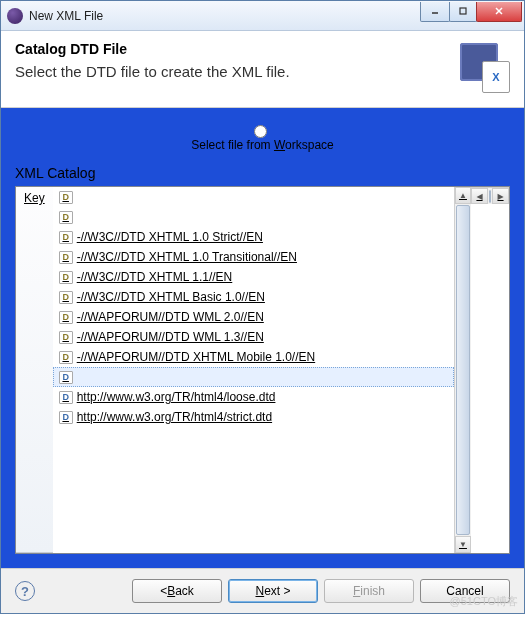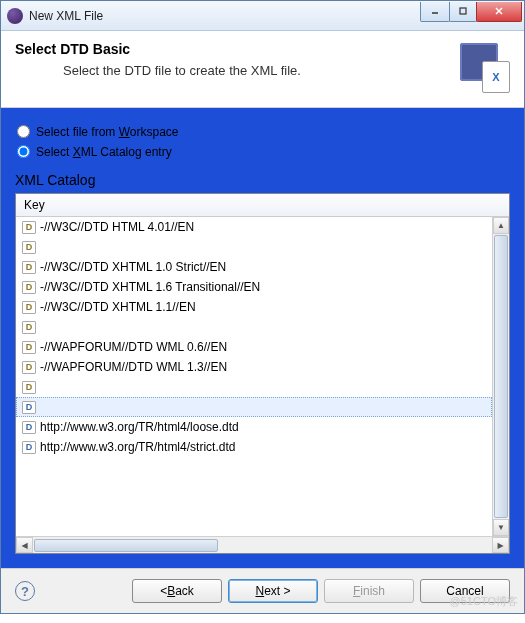--- a/index.html
+++ b/index.html
@@ -9,29 +9,29 @@
   .title-icon { width: 16px; height: 16px; border-radius: 50%; background: radial-gradient(circle at 35% 30%, #7a5aa8, #3a2060); margin-right: 6px; display:flex;align-items:center;justify-content:center;}
   .title-text { font-size: 12px; color: #222; flex: 1; }
   .win-btns { display: flex; height: 20px; margin-right: 2px; margin-top:-8px;}
   .win-btn { width: 30px; height: 20px; border: 1px solid #6a88aa; border-top:none; background: linear-gradient(#eaf2fb,#cfe0f4); display: flex; align-items: center; justify-content: center; font-size: 10px; color: #333; border-radius:0 0 2px 2px; margin-left:-1px;}
   .win-btn.max { width: 28px; }
   .win-btn.close { width: 46px; background: linear-gradient(#f0a0a0,#d94040); color: #fff; border-color:#a03030;}
   .win-btn svg { width: 10px; height: 10px; }
   .banner { display: flex; padding: 10px 14px 14px 14px; border-bottom: 1px solid #d0d0d0; background: #fff; }
   .banner-left { flex: 1; }
   .banner-title { font-size: 14px; font-weight: bold; color: #000; margin-bottom: 6px; }
-  .banner-desc { font-size: 13px; color: #333; margin-left: 48px; }
+  .banner-desc { font-size: 15px; color: #333; }
   .banner-icon { width: 52px; height: 52px; position: relative; }
   .disk { width: 38px; height: 38px; background: #4a5a9a; border-radius: 3px; position: absolute; top: 2px; left: 2px; box-shadow: inset 0 0 0 2px #6a7abc; }
   .doc { width: 28px; height: 32px; background: #fff; border: 1px solid #999; position: absolute; bottom: 0; right: 0; border-radius: 2px; display:flex;align-items:center;justify-content:center;color:#2a6ac4;font-size:11px;font-weight:bold;}
   .content { flex: 1; padding: 14px; display: flex; flex-direction: column; overflow: hidden; }
-  .radio-row { display: flex; align-items: flex-start; font-size: 12px; color: #000; margin: 3px 0; }
+  .radio-row { display: flex; align-items: center; font-size: 12px; color: #000; margin: 3px 0; flex-direction: column; }
   .radio-row input { margin: 0 6px 0 2px; }
   .group-label { font-size: 14px; color: #000; margin-top: 10px; margin-bottom: 5px; }
-  .list-box { flex: 1; border: 1px solid #828790; background: #fff; display:flex;flex-direction:column; min-height:0;}
+  .list-box { flex: 1; border: 1px solid #828790; background: #fff; display:flex;flex-direction:row; min-height:0;text-decoration:underline;}
   .list-header { background: linear-gradient(#fdfdfe,#eef2f7); border-bottom: 1px solid #c8cdd4; padding: 4px 8px; font-size: 12px; color: #000; }
   .list-body { flex: 1; overflow:hidden; position:relative; display:flex;}
   .list-items { flex:1; overflow:hidden; }
   .item { display: flex; align-items: center; padding: 2px 6px; font-size: 12px; color: #000; height: 20px; white-space: nowrap; }
   .item.selected { background: #e6f0ff; outline: 1px dotted #7aa6da; outline-offset: -1px; }
   .d-icon { width: 14px; height: 13px; margin-right: 4px; border: 1px solid #aaa; background:#fefefe; font-size: 9px; font-weight: bold; color: #8a7a2a; display: flex; align-items: center; justify-content: center; flex-shrink:0; border-radius:1px;}
   .d-icon.blue { color: #3a6aaa; }
   .vscroll { width: 17px; background: #f0f0f0; border-left: 1px solid #d0d0d0; display:flex;flex-direction:column;}
   .vscroll .arr { height:17px; background:linear-gradient(#fafafa,#e0e0e0); border:1px solid #ccc; display:flex;align-items:center;justify-content:center;font-size:8px;color:#555;}
   .vscroll .thumb { flex:1; margin:1px; background:linear-gradient(90deg,#e8eef6,#c8d6e8); border:1px solid #a8b8cc; border-radius:2px;}
@@ -70,77 +70,74 @@
           <svg viewBox="0 0 10 10">
             <line x1="2" y1="2" x2="8" y2="8" stroke="#fff" stroke-width="1.5"></line>
             <line x1="8" y1="2" x2="2" y2="8" stroke="#fff" stroke-width="1.5"></line>
           </svg>
         </div>
     </div>
   </div>
 
   <div class="banner">
     <div class="banner-left">
-      <div class="banner-title">Select DTD Basic</div>
+      <div class="banner-title">Catalog DTD File</div>
       <div class="banner-desc">Select the DTD file to create the XML file.</div>
     </div>
     <div class="banner-icon">
       <div class="disk"></div>
       <div class="doc">X</div>
     </div>
   </div>
 
   <div class="content">
     <label class="radio-row">
       <input type="radio" name="src" style="">
       <span><span>Select file from </span><span class="mn">W</span><span>orkspace</span></span>
     </label>
-    <label class="radio-row">
-      <input type="radio" name="src" checked="" style="">
-      <span><span>Select </span><span class="mn">X</span><span>ML Catalog entry</span></span>
-    </label>
 
     <div class="group-label">XML Catalog</div>
 
     <div class="list-box">
       <div class="list-header">Key</div>
       <div class="list-body">
         <div class="list-items" id="list-items">
             <div class="item">
               <span class="d-icon">D</span>
-              <span>-//W3C//DTD HTML 4.01//EN</span>
             </div>
             <div class="item">
               <span class="d-icon">D</span>
             </div>
             <div class="item">
               <span class="d-icon">D</span>
               <span>-//W3C//DTD XHTML 1.0 Strict//EN</span>
             </div>
             <div class="item">
               <span class="d-icon">D</span>
-              <span>-//W3C//DTD XHTML 1.6 Transitional//EN</span>
+              <span>-//W3C//DTD XHTML 1.0 Transitional//EN</span>
             </div>
             <div class="item">
               <span class="d-icon">D</span>
               <span>-//W3C//DTD XHTML 1.1//EN</span>
             </div>
             <div class="item">
               <span class="d-icon">D</span>
+              <span>-//W3C//DTD XHTML Basic 1.0//EN</span>
             </div>
             <div class="item">
               <span class="d-icon">D</span>
-              <span>-//WAPFORUM//DTD WML 0.6//EN</span>
+              <span>-//WAPFORUM//DTD WML 2.0//EN</span>
             </div>
             <div class="item">
               <span class="d-icon">D</span>
               <span>-//WAPFORUM//DTD WML 1.3//EN</span>
             </div>
             <div class="item">
               <span class="d-icon">D</span>
+              <span>-//WAPFORUM//DTD XHTML Mobile 1.0//EN</span>
             </div>
             <div class="item selected">
               <span class="d-icon blue">D</span>
             </div>
             <div class="item">
               <span class="d-icon blue">D</span>
               <span>http://www.w3.org/TR/html4/loose.dtd</span>
             </div>
             <div class="item">
               <span class="d-icon blue">D</span>

